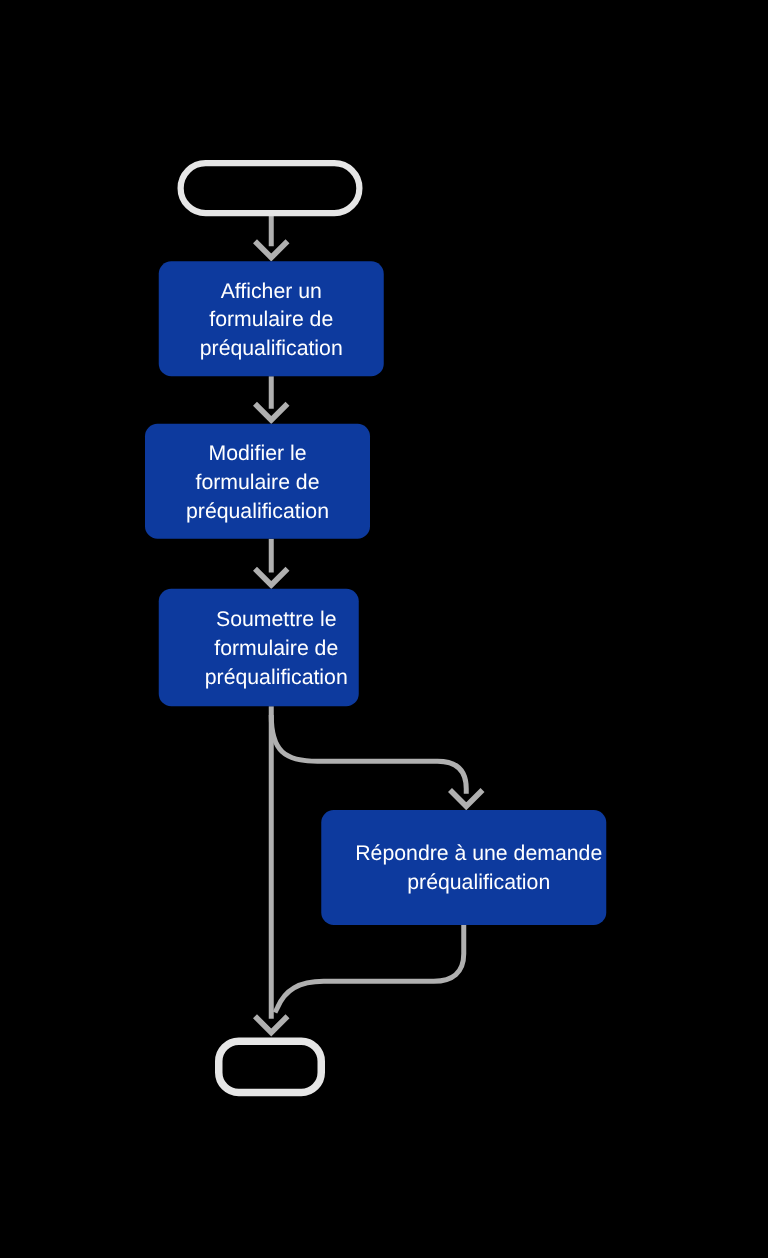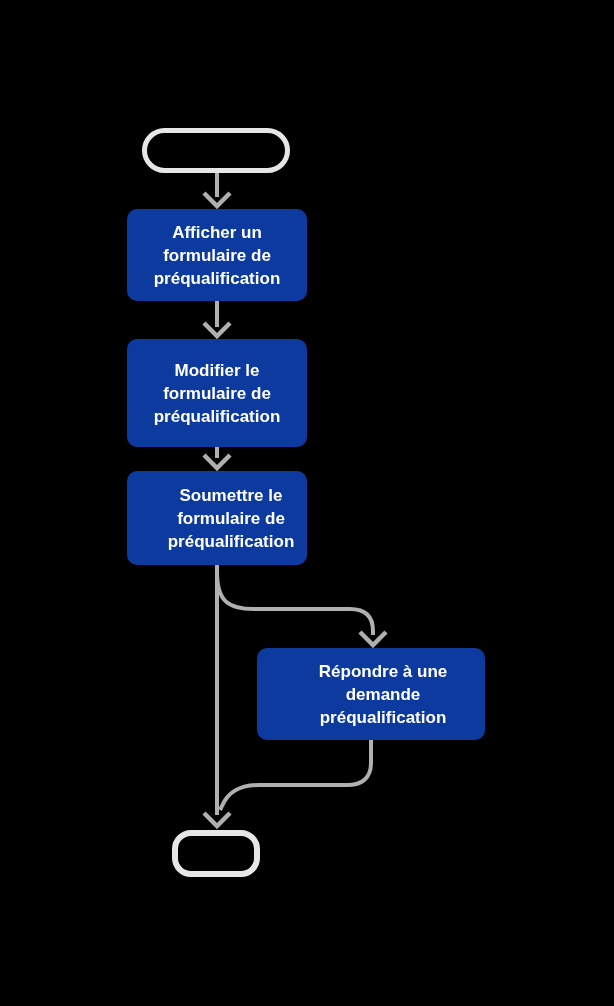--- a/index.html
+++ b/index.html
@@ -39,27 +39,27 @@
   .terminal.start{
     left:142px;top:128px;width:148px;height:45px;border-radius:23px;
   }
   .terminal.end{
     left:172px;top:830px;width:88px;height:47px;border-radius:19px;border-width:6px;
   }
   .process{
     background:var(--process-fill);
     color:var(--process-text);
     border-radius:10px;
-    font-size:17px;font-weight:700;line-height:23px;
+    font-size:17px;font-weight:400;line-height:23px;
     text-align:center;
   }
   .process .line{display:block;}
   #step1{left:127px;top:209px;width:180px;height:92px;}
-  #step2{left:127px;top:339px;width:180px;height:108px;}
-  #step3{left:127px;top:471px;width:180px;height:94px;padding-left:28px;}
+  #step2{left:116px;top:339px;width:180px;height:92px;}
+  #step3{left:127px;top:471px;width:160px;height:94px;padding-left:28px;}
   #step4{left:257px;top:648px;width:228px;height:92px;padding-left:24px;}
 </style>
 </head>
 <body>
 
 <div class="canvas">
 
   <svg class="edge-layer" width="614" height="1006" viewBox="0 0 614 1006" xmlns="http://www.w3.org/2000/svg">
 
     <path class="shaft" d="M217,172 L217,197"></path>

